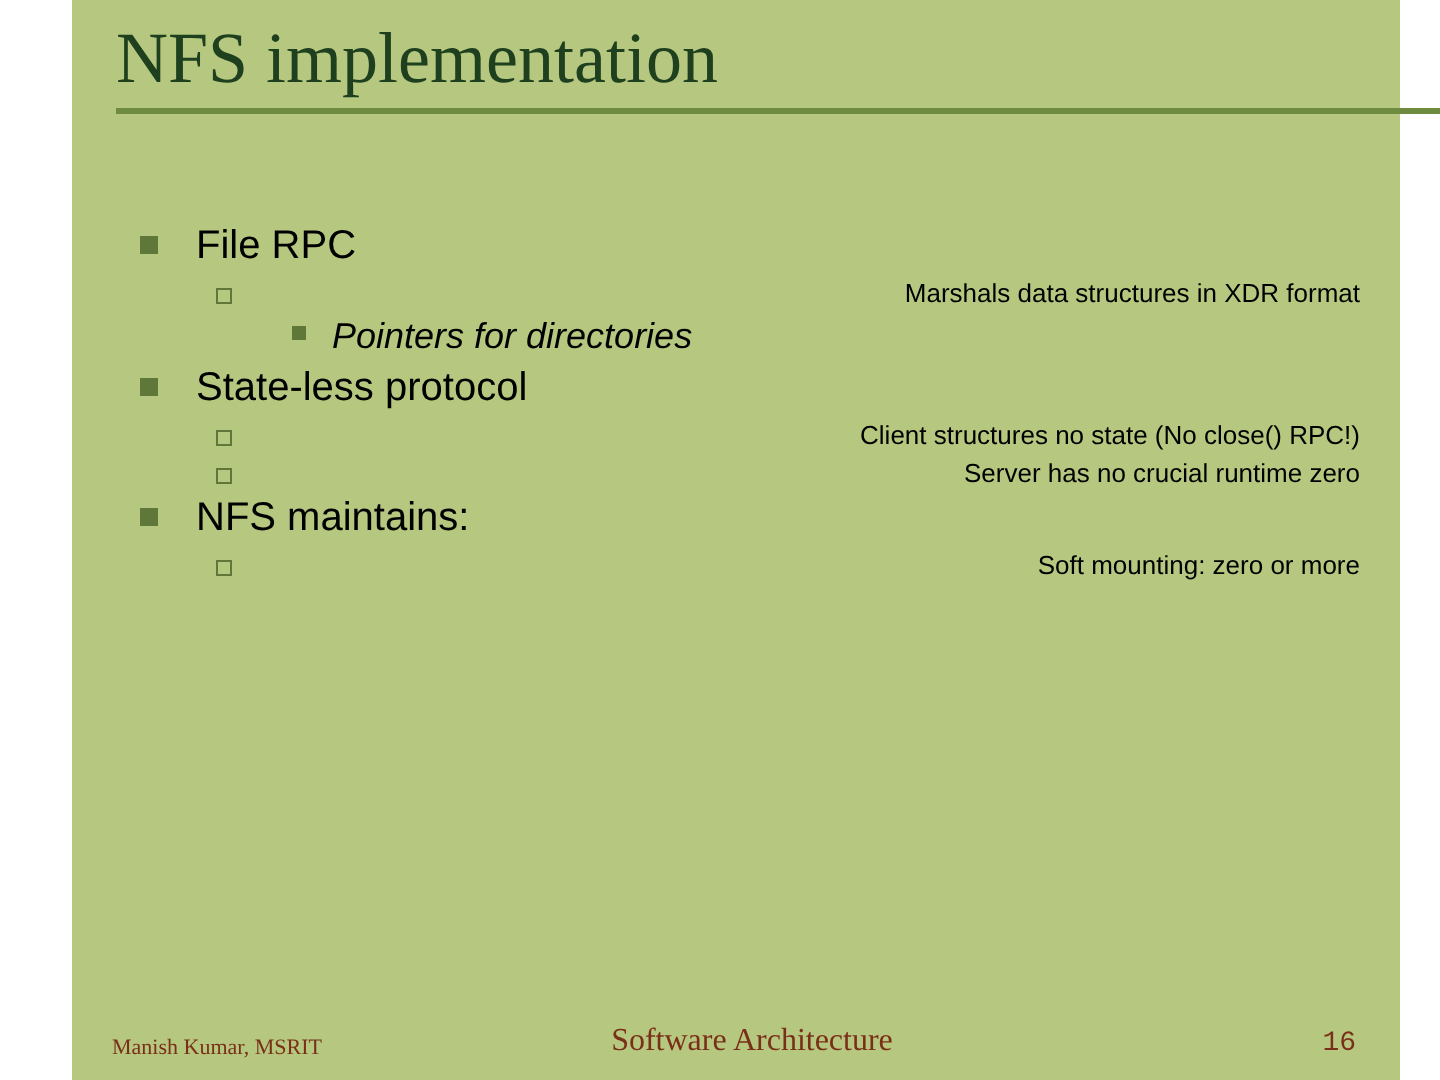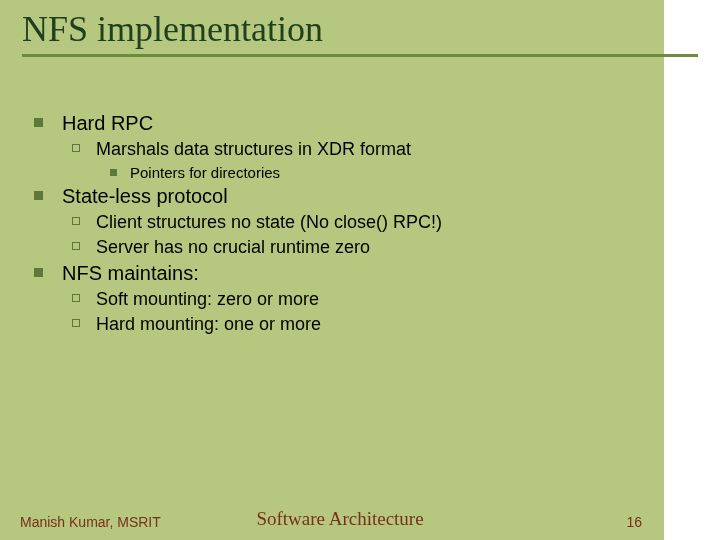--- a/index.html
+++ b/index.html
@@ -9,20 +9,21 @@
     height: 540px;
     overflow: hidden;
     font-family: Arial, Helvetica, sans-serif;
   }
   .slide {
     width: 664px;
     height: 540px;
     background: #b6c77f;
     position: relative;
     box-sizing: border-box;
+    margin-left: 36px;
   }
   .title {
     position: absolute;
     left: 22px;
     top: 8px;
     font-family: "Times New Roman", Times, serif;
     font-size: 36px;
     color: #1f401f;
     font-weight: normal;
   }
@@ -49,89 +50,91 @@
   }
   .lvl1 .sqb {
     position: absolute;
     left: 0;
     top: 6px;
     width: 9px;
     height: 9px;
     background: #5f783a;
   }
   .lvl2 {
-    font-size: 18px;
+    font-size: 13px;
     margin: 4px 0 4px 38px;
     padding-left: 24px;
     position: relative;
+    text-align: right;
   }
   .lvl2 .sqh {
     position: absolute;
     left: 0;
     top: 5px;
     width: 8px;
     height: 8px;
     border: 1px solid #5f783a;
     background: transparent;
     box-sizing: border-box;
   }
   .lvl3 {
-    font-size: 15px;
+    font-size: 18px;
     margin: 4px 0 4px 76px;
     padding-left: 20px;
     position: relative;
+    font-style: italic;
   }
   .lvl3 .sqb {
     position: absolute;
     left: 0;
     top: 5px;
     width: 7px;
     height: 7px;
     background: #5f783a;
   }
   .foot-left {
     position: absolute;
     left: 20px;
     bottom: 10px;
-    font-family: Liberation Sans, sans-serif;
-    font-size: 14px;
+    font-family: Liberation Serif, serif;
+    font-size: 11px;
     color: #7a3018;
   }
   .foot-center {
     position: absolute;
     left: 16px;
     right: 0;
     bottom: 10px;
     text-align: center;
     font-family: Georgia, "Times New Roman", serif;
-    font-size: 19px;
+    font-size: 16px;
     color: #7a3018;
   }
   .foot-right {
     position: absolute;
     right: 22px;
     bottom: 10px;
-    font-family: Liberation Sans, sans-serif;
+    font-family: Liberation Mono, monospace;
     font-size: 14px;
     color: #7a3018;
   }
 </style>
 </head>
 <body>
 
 <div class="slide">
 
   <div class="title">NFS implementation</div>
   <div class="underline"></div>
 
   <div class="content">
 
     <div class="lvl1">
       <span class="sqb"></span>
-      <span>Hard RPC</span>
+      <span>File RPC</span>
     </div>
 
     <div class="lvl2">
       <span class="sqh"></span>
       <span>Marshals data structures in XDR format</span>
     </div>
 
     <div class="lvl3">
       <span class="sqb"></span>
       <span>Pointers for directories</span>
@@ -157,24 +160,20 @@
     <div class="lvl1">
       <span class="sqb"></span>
       <span>NFS maintains:</span>
     </div>
 
     <div class="lvl2">
       <span class="sqh"></span>
       <span>Soft mounting: zero or more</span>
     </div>
 
-    <div class="lvl2">
-      <span class="sqh"></span>
-      <span>Hard mounting: one or more</span>
-    </div>
 
   </div>
 
   <div class="foot-left">Manish Kumar, MSRIT</div>
   <div class="foot-center">Software Architecture</div>
   <div class="foot-right">16</div>
 
 </div>
 
 </body></html>

